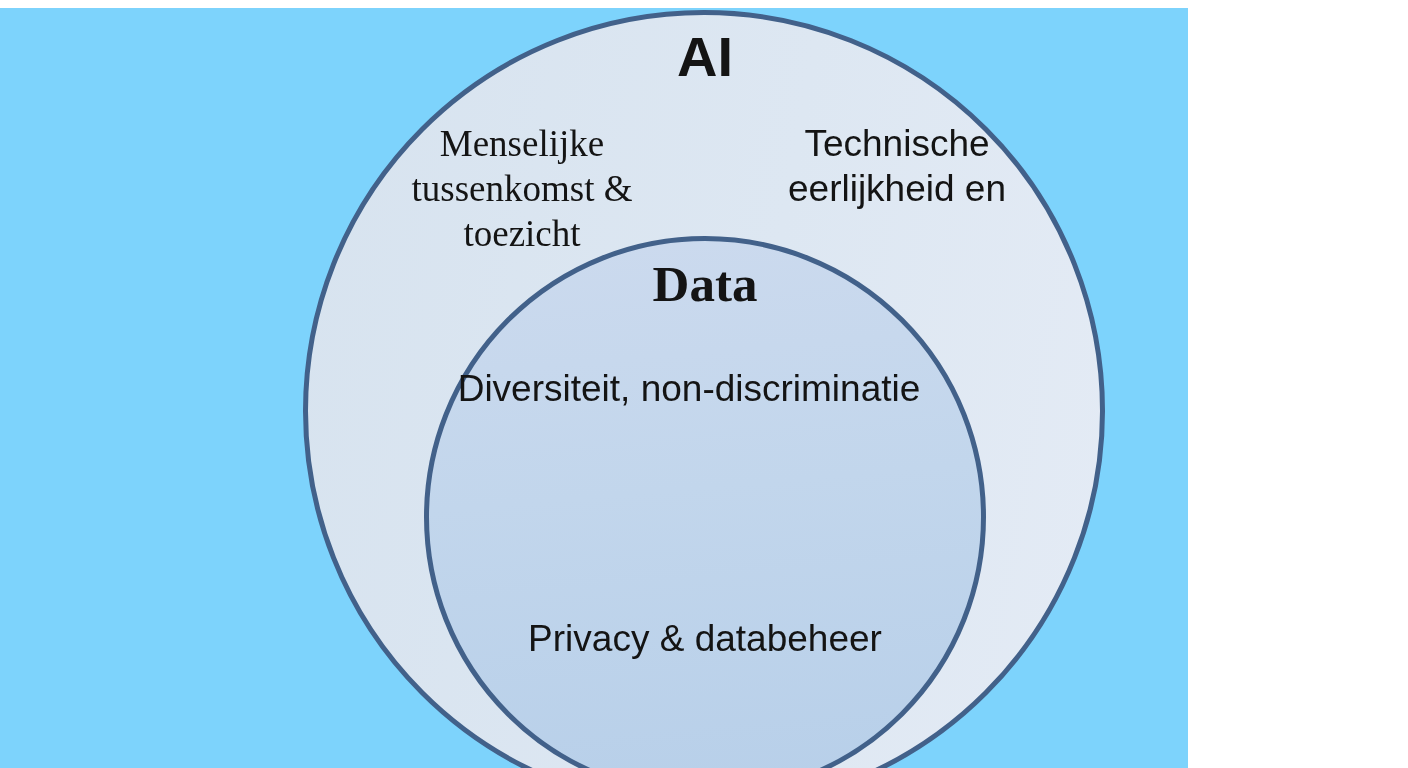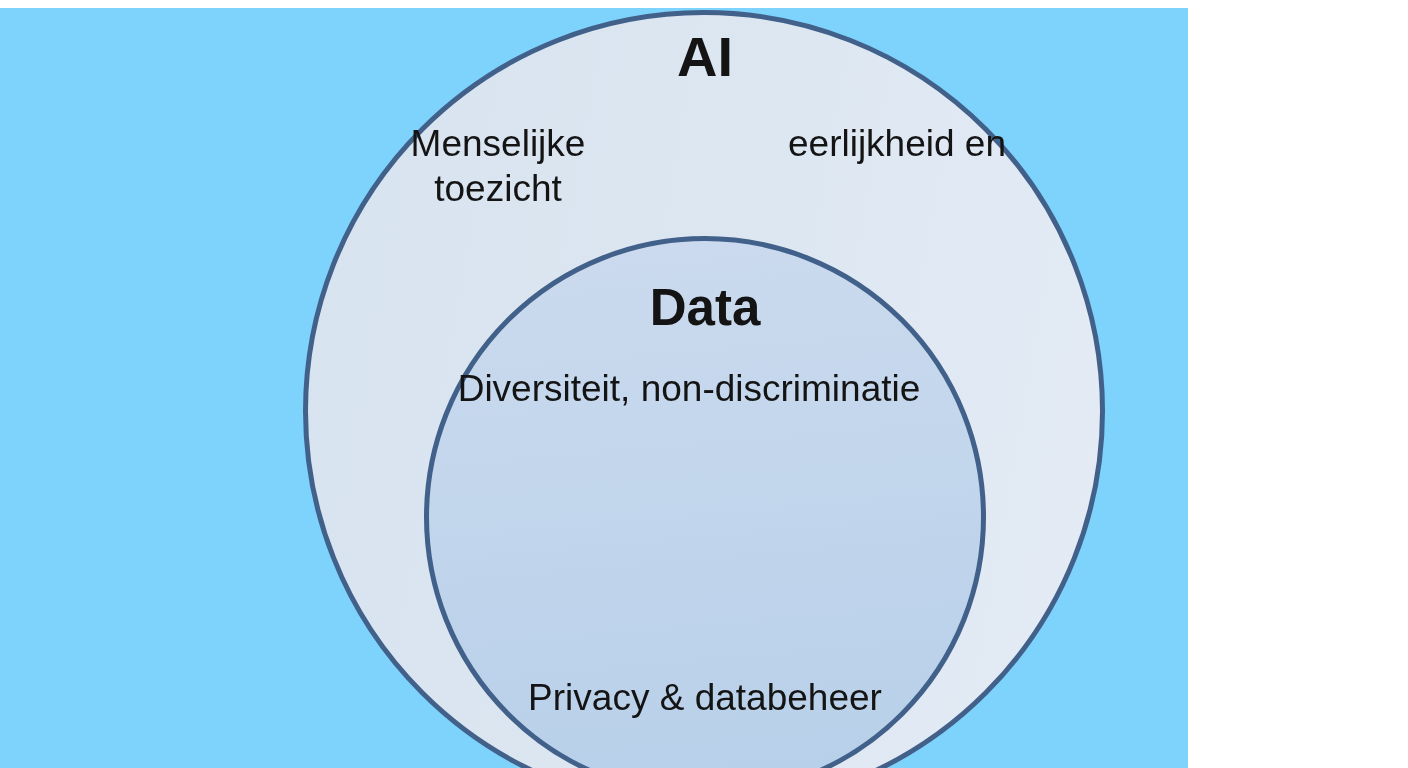--- a/index.html
+++ b/index.html
@@ -49,33 +49,34 @@
     line-height: 1.1;
   }
   .title-ai {
     left: 705px;
     top: 18px;
     font-size: 56px;
     letter-spacing: 0px;
   }
   .title-data {
     left: 705px;
-    top: 272px;
+    top: 248px;
     font-size: 51px;
+    font-family: Liberation Serif, serif;
   }
   .body-text {
     font-size: 37px;
     line-height: 45px;
   }
-  .label-left  { left: 498px; top: 113px; }
+  .label-left  { left: 522px; top: 113px; font-family: Liberation Serif, serif; }
   .label-right { left: 897px; top: 113px; }
   .item-diversiteit   { left: 689px; top: 358px; text-align: center; }
   .item-verantwoording { left: 705px; top: 485px; }
   .item-transparantie  { left: 705px; top: 566px; }
-  .item-privacy        { left: 705px; top: 667px; }
+  .item-privacy        { left: 705px; top: 608px; }
   .bottom-edge {
     position: absolute;
     left: 0;
     bottom: 0;
     width: 100%;
     height: 2px;
     background: #d4d4d0;
     opacity: 0.65;
   }
 </style>
@@ -85,24 +86,26 @@
 <div id="canvas">
 
   <div class="circle circle-outer"></div>
 
   <div class="circle circle-inner"></div>
 
   <div class="label title title-ai">AI</div>
 
   <div class="label body-text label-left">
     <div>Menselijke</div>
+    <div>tussenkomst &amp;</div>
     <div>toezicht</div>
   </div>
 
   <div class="label body-text label-right">
+    <div>Technische</div>
     <div>eerlijkheid en</div>
   </div>
 
   <div class="label title title-data">Data</div>
 
   <div class="label body-text item-diversiteit">
     <div>Diversiteit, non-discriminatie</div>
   </div>
 
 

